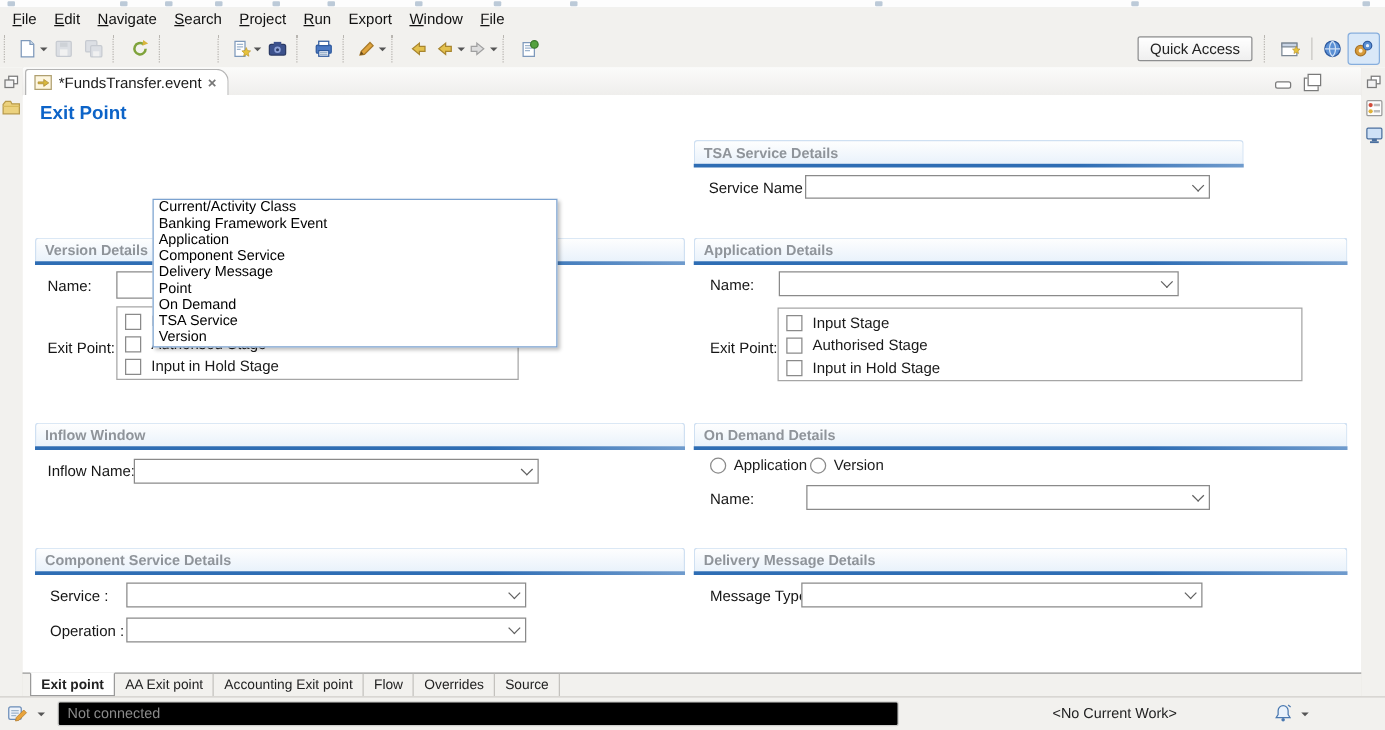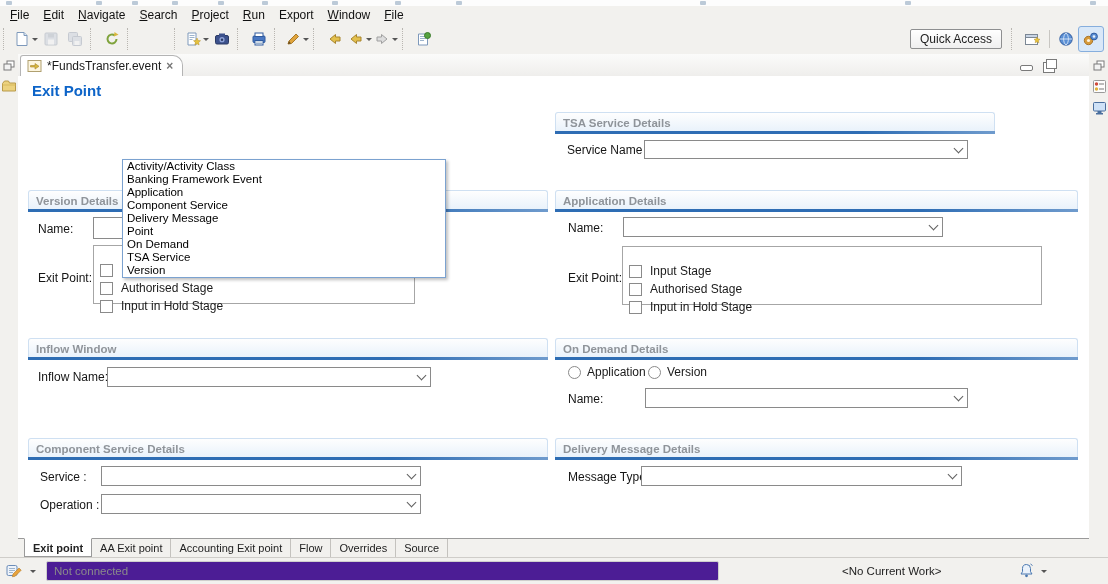--- a/index.html
+++ b/index.html
@@ -47,40 +47,40 @@
   .sec-bar{height:3px;background:linear-gradient(90deg,#2e6db4 0%,#2e6db4 70%,#6f9bcd 100%);}
   .lbl{position:absolute;font-size:12px;color:#151515;white-space:nowrap;}
   .combo{position:absolute;height:20px;background:#fff;border:1px solid #8a8a8a;box-sizing:border-box;}
   .chev-btn{position:absolute;right:0;top:0;bottom:0;width:18px;display:flex;align-items:center;justify-content:center;}
   .chev{width:6px;height:6px;border-right:1.5px solid #5f5f5f;border-bottom:1.5px solid #5f5f5f;transform:rotate(45deg);margin-top:-3px;}
   .combo.focused{border:2px solid #2e74c0;}
   .combo.focused .chev-btn{background:#dcebfa;border-left:1px solid #2e74c0;}
   .combo.focused .chev{border-color:#2e74c0;}
   .caret{position:absolute;left:4px;top:2px;width:1px;height:13px;background:#111;}
   .tfield{position:absolute;background:#fff;border:1px solid #8a8a8a;box-sizing:border-box;}
-  .gbox{position:absolute;border:1px solid #a6a6a6;box-sizing:border-box;padding:17px 6px;display:flex;flex-direction:column;gap:4px;}
+  .gbox{position:absolute;border:1px solid #a6a6a6;box-sizing:border-box;padding:4px 6px;display:flex;flex-direction:column;gap:4px;}
   .cbrow{display:flex;align-items:center;gap:8px;font-size:12px;height:14px;}
   .cb{width:13px;height:13px;background:#fff;border:1px solid #8a8a8a;box-sizing:border-box;flex:0 0 auto;}
   .radio{width:13px;height:13px;background:#fff;border:1px solid #8a8a8a;border-radius:50%;box-sizing:border-box;flex:0 0 auto;}
   .radrow{position:absolute;display:flex;align-items:center;gap:6px;font-size:12px;}
 
   
   .dropdown{position:absolute;left:122px;top:159px;width:322px;background:#fff;border:1px solid #7ba2d0;
             box-shadow:2px 2px 3px rgba(0,0,0,.25);z-index:50;}
   .dd-item{height:13px;line-height:13px;padding:0 4px;font-size:11.5px;white-space:nowrap;color:#000;}
 
   
   .btabs{position:absolute;left:18px;right:19px;top:538px;height:19px;background:#f2f1ee;border-top:1px solid #9a9a9a;
          display:flex;align-items:stretch;padding-left:6px;box-sizing:border-box;}
   .btab{display:flex;align-items:center;padding:0 8px;font-size:11px;border-right:1px solid #c4c2be;color:#222;}
   .btab.active{background:#fff;border:1px solid #9a9a9a;border-top:1px solid #fff;margin-top:-1px;font-weight:bold;}
 
   
   .statusbar{position:absolute;left:0;right:0;top:557px;height:27px;background:#f2f1ee;border-top:1px solid #cfcdc9;}
-  .sb-field{position:absolute;left:46px;top:3px;width:664px;height:18px;background:#4c1d95;border:1px solid #cfcfcd;
+  .sb-field{position:absolute;left:46px;top:3px;width:664px;height:18px;background:#000000;border:1px solid #cfcfcd;
             border-radius:2px;display:flex;align-items:center;padding-left:7px;color:#8a8a8a;font-size:11.5px;}
   .sb-text{position:absolute;font-size:11.5px;color:#222;}
 </style>
 </head>
 <body>
 
 <div id="root">
 
   <div class="sliver">
     <i style="left:6px"></i>
@@ -422,21 +422,21 @@
     <span class="lbl" style="left:13px;top:32px;">Message Type:</span>
     <div class="combo" style="left:86px;top:28px;width:321px;">
       <span></span>
       <span class="chev-btn">
           <span class="chev"></span>
         </span>
     </div>
   </div>
 
   <div class="dropdown">
-    <div class="dd-item">Activity/Activity Class</div>
+    <div class="dd-item">Current/Activity Class</div>
     <div class="dd-item">Banking Framework Event</div>
     <div class="dd-item">Application</div>
     <div class="dd-item">Component Service</div>
     <div class="dd-item">Delivery Message</div>
     <div class="dd-item">Point</div>
     <div class="dd-item">On Demand</div>
     <div class="dd-item">TSA Service</div>
     <div class="dd-item">Version</div>
   </div>
 

